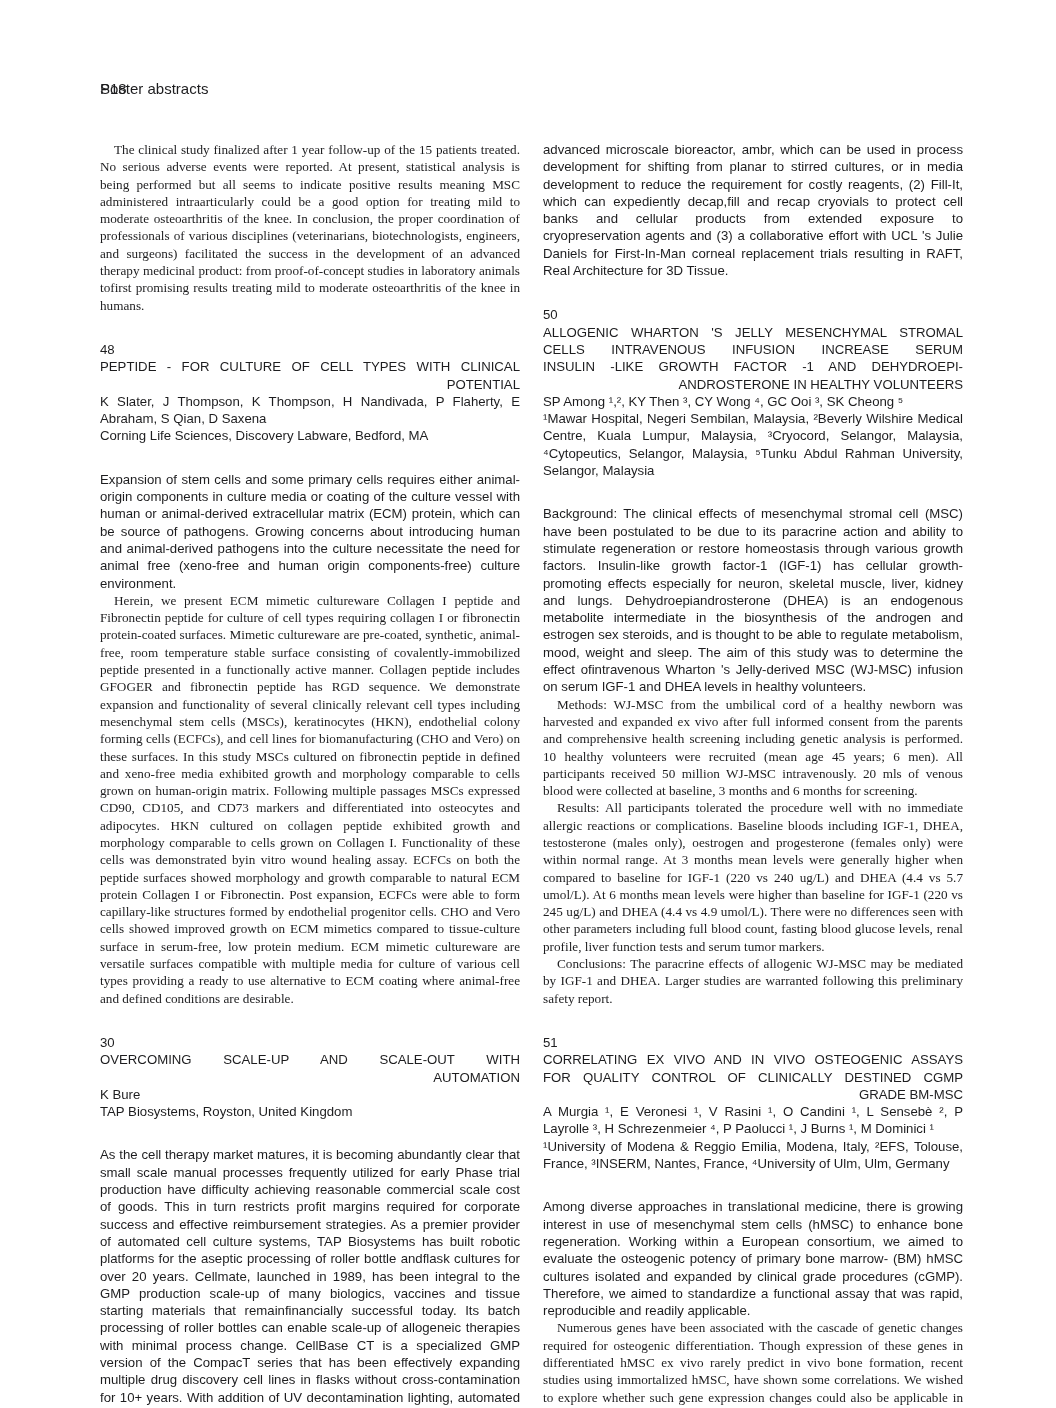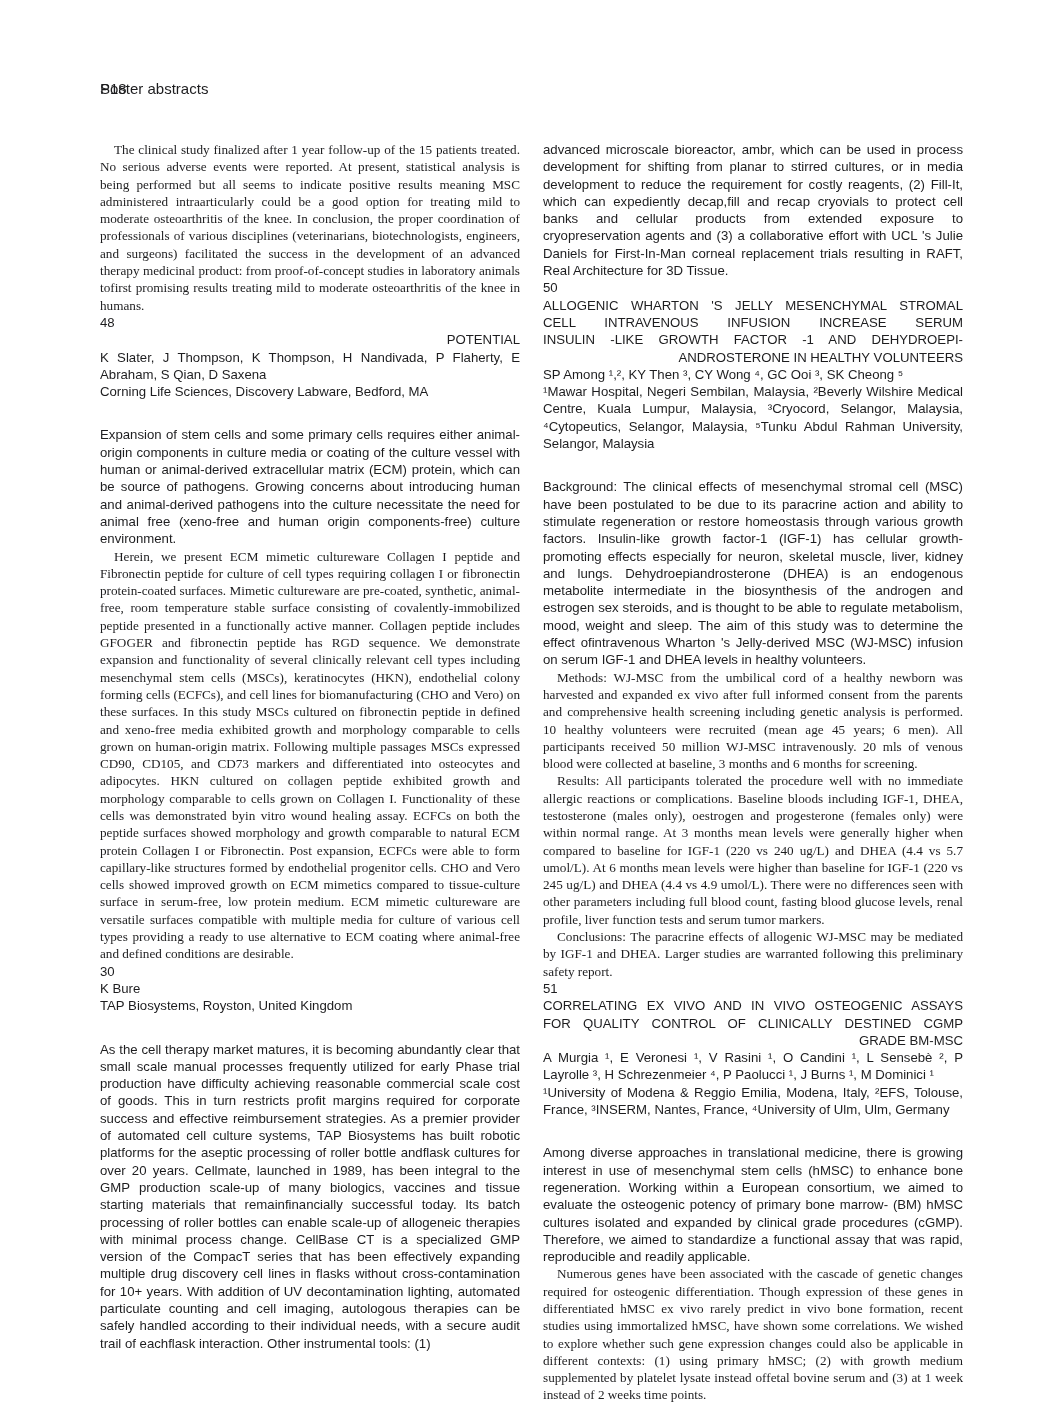--- a/index.html
+++ b/index.html
@@ -13,21 +13,21 @@
   .header { position: absolute; top: 80px; left: 100px; right: 93px; height: 20px; font-size: 15px; }
   .page-num { position: absolute; left: 0; top: 0; }
   .header-title { position: absolute; left: 0; right: 0; }
 
   .columns { position: absolute; top: 141px; left: 100px; display: flex; gap: 23px; }
   .col { width: 420px; font-size: 13.2px; line-height: 17.3px; }
 
   p { margin: 0; text-align: justify; }
   .indent { text-indent: 14px; font-family: Liberation Serif, serif; }
 
-  .abs { }
+  .abs { margin-top: 27px; }
   .abs-body { margin-top: 26px; }
   .abs-number { text-align: left; }
   .tline { text-align: right; }
   .tline.just { text-align: justify; text-align-last: justify; }
   .abs-authors, .abs-affil { text-align: justify; }
 </style>
 </head>
 <body>
 
 <div class="page">
@@ -39,50 +39,55 @@
 
   <div class="columns">
 
     <div class="col">
 
       <p class="indent">The clinical study finalized after 1 year follow-up of the 15 patients treated. No serious adverse events were reported. At present, statistical analysis is being performed but all seems to indicate positive results meaning MSC administered intraarticularly could be a good option for treating mild to moderate osteoarthritis of the knee. In conclusion, the proper coordination of professionals of various disciplines (veterinarians, biotechnologists, engineers, and surgeons) facilitated the success in the development of an advanced therapy medicinal product: from proof-of-concept studies in laboratory animals tofirst promising results treating mild to moderate osteoarthritis of the knee in humans.</p>
 
       <section class="abs">
         <div class="abs-number">48</div>
         <div class="abs-title">
+          <div class="tline just">PEPTIDE - FOR CULTURE OF CELL TYPES WITH CLINICAL</div>
           <div class="tline">POTENTIAL</div>
         </div>
         <div class="abs-authors">K Slater, J Thompson, K Thompson, H Nandivada, P Flaherty, E Abraham, S Qian, D Saxena</div>
         <div class="abs-affil">Corning Life Sciences, Discovery Labware, Bedford, MA</div>
         <div class="abs-body">
           <p>Expansion of stem cells and some primary cells requires either animal-origin components in culture media or coating of the culture vessel with human or animal-derived extracellular matrix (ECM) protein, which can be source of pathogens. Growing concerns about introducing human and animal-derived pathogens into the culture necessitate the need for animal free (xeno-free and human origin components-free) culture environment.</p>
           <p class="indent">Herein, we present ECM mimetic cultureware Collagen I peptide and Fibronectin peptide for culture of cell types requiring collagen I or fibronectin protein-coated surfaces. Mimetic cultureware are pre-coated, synthetic, animal-free, room temperature stable surface consisting of covalently-immobilized peptide presented in a functionally active manner. Collagen peptide includes GFOGER and fibronectin peptide has RGD sequence. We demonstrate expansion and functionality of several clinically relevant cell types including mesenchymal stem cells (MSCs), keratinocytes (HKN), endothelial colony forming cells (ECFCs), and cell lines for biomanufacturing (CHO and Vero) on these surfaces. In this study MSCs cultured on fibronectin peptide in defined and xeno-free media exhibited growth and morphology comparable to cells grown on human-origin matrix. Following multiple passages MSCs expressed CD90, CD105, and CD73 markers and differentiated into osteocytes and adipocytes. HKN cultured on collagen peptide exhibited growth and morphology comparable to cells grown on Collagen I. Functionality of these cells was demonstrated byin vitro wound healing assay. ECFCs on both the peptide surfaces showed morphology and growth comparable to natural ECM protein Collagen I or Fibronectin. Post expansion, ECFCs were able to form capillary-like structures formed by endothelial progenitor cells. CHO and Vero cells showed improved growth on ECM mimetics compared to tissue-culture surface in serum-free, low protein medium. ECM mimetic cultureware are versatile surfaces compatible with multiple media for culture of various cell types providing a ready to use alternative to ECM coating where animal-free and defined conditions are desirable.</p>
         </div>
       </section>
 
       <section class="abs">
         <div class="abs-number">30</div>
+        <div class="abs-title">
+          <div class="tline just">OVERCOMING SCALE-UP AND SCALE-OUT WITH</div>
+          <div class="tline">AUTOMATION</div>
+        </div>
         <div class="abs-authors">K Bure</div>
         <div class="abs-affil">TAP Biosystems, Royston, United Kingdom</div>
         <div class="abs-body">
           <p>As the cell therapy market matures, it is becoming abundantly clear that small scale manual processes frequently utilized for early Phase trial production have difficulty achieving reasonable commercial scale cost of goods. This in turn restricts profit margins required for corporate success and effective reimbursement strategies. As a premier provider of automated cell culture systems, TAP Biosystems has built robotic platforms for the aseptic processing of roller bottle andflask cultures for over 20 years. Cellmate, launched in 1989, has been integral to the GMP production scale-up of many biologics, vaccines and tissue starting materials that remainfinancially successful today. Its batch processing of roller bottles can enable scale-up of allogeneic therapies with minimal process change. CellBase CT is a specialized GMP version of the CompacT series that has been effectively expanding multiple drug discovery cell lines in flasks without cross-contamination for 10+ years. With addition of UV decontamination lighting, automated particulate counting and cell imaging, autologous therapies can be safely handled according to their individual needs, with a secure audit trail of eachflask interaction. Other instrumental tools: (1)</p>
         </div>
       </section>
 
     </div>
 
     <div class="col">
 
       <p>advanced microscale bioreactor, ambr, which can be used in process development for shifting from planar to stirred cultures, or in media development to reduce the requirement for costly reagents, (2) Fill-It, which can expediently decap,fill and recap cryovials to protect cell banks and cellular products from extended exposure to cryopreservation agents and (3) a collaborative effort with UCL 's Julie Daniels for First-In-Man corneal replacement trials resulting in RAFT, Real Architecture for 3D Tissue.</p>
 
       <section class="abs">
         <div class="abs-number">50</div>
         <div class="abs-title">
           <div class="tline just">ALLOGENIC WHARTON 'S JELLY MESENCHYMAL STROMAL</div>
-          <div class="tline just">CELL INTRAVENOUS INFUSION INCREASE SERUM</div>
+          <div class="tline just">CELLS INTRAVENOUS INFUSION INCREASE SERUM</div>
           <div class="tline just">INSULIN -LIKE GROWTH FACTOR -1 AND DEHYDROEPI-</div>
           <div class="tline">ANDROSTERONE IN HEALTHY VOLUNTEERS</div>
         </div>
         <div class="abs-authors">SP Among ¹,², KY Then ³, CY Wong ⁴, GC Ooi ³, SK Cheong ⁵</div>
         <div class="abs-affil">¹Mawar Hospital, Negeri Sembilan, Malaysia, ²Beverly Wilshire Medical Centre, Kuala Lumpur, Malaysia, ³Cryocord, Selangor, Malaysia, ⁴Cytopeutics, Selangor, Malaysia, ⁵Tunku Abdul Rahman University, Selangor, Malaysia</div>
         <div class="abs-body">
           <p>Background:  The clinical effects of mesenchymal stromal cell (MSC) have been postulated to be due to its paracrine action and ability to stimulate regeneration or restore homeostasis through various growth factors. Insulin-like growth factor-1 (IGF-1) has cellular growth-promoting effects especially for neuron, skeletal muscle, liver, kidney and lungs. Dehydroepiandrosterone (DHEA) is an endogenous metabolite intermediate in the biosynthesis of the androgen and estrogen sex steroids, and is thought to be able to regulate metabolism, mood, weight and sleep. The aim of this study was to determine the effect ofintravenous Wharton 's Jelly-derived MSC (WJ-MSC) infusion on serum IGF-1 and DHEA levels in healthy volunteers.</p>
           <p class="indent">Methods:  WJ-MSC from the umbilical cord of a healthy newborn was harvested and expanded ex vivo after full informed consent from the parents and comprehensive health screening including genetic analysis is performed. 10 healthy volunteers were recruited (mean age 45 years; 6 men). All participants received 50 million WJ-MSC intravenously. 20 mls of venous blood were collected at baseline, 3 months and 6 months for screening.</p>
           <p class="indent">Results:  All participants tolerated the procedure well with no immediate allergic reactions or complications. Baseline bloods including IGF-1, DHEA, testosterone (males only), oestrogen and progesterone (females only) were within normal range. At 3 months mean levels were generally higher when compared to baseline for IGF-1 (220 vs 240 ug/L) and DHEA (4.4 vs 5.7 umol/L). At 6 months mean levels were higher than baseline for IGF-1 (220 vs 245 ug/L) and DHEA (4.4 vs 4.9 umol/L). There were no differences seen with other parameters including full blood count, fasting blood glucose levels, renal profile, liver function tests and serum tumor markers.</p>
           <p class="indent">Conclusions:  The paracrine effects of allogenic WJ-MSC may be mediated by IGF-1 and DHEA. Larger studies are warranted following this preliminary safety report.</p>

